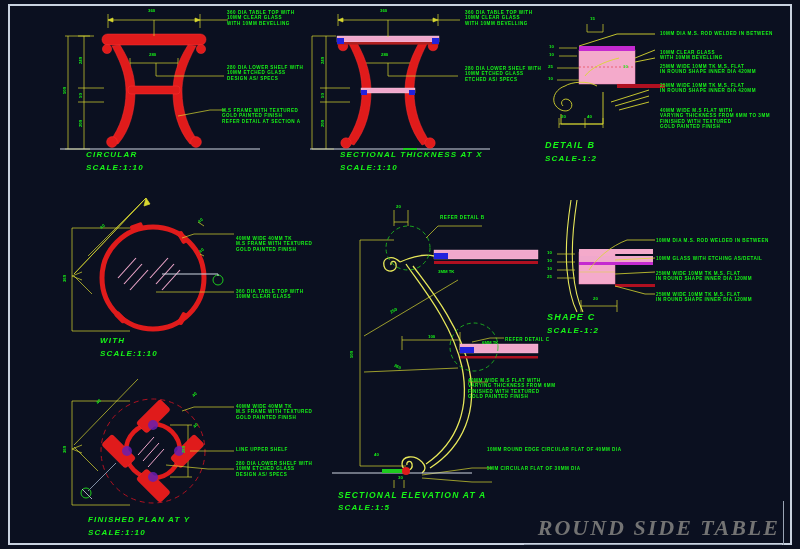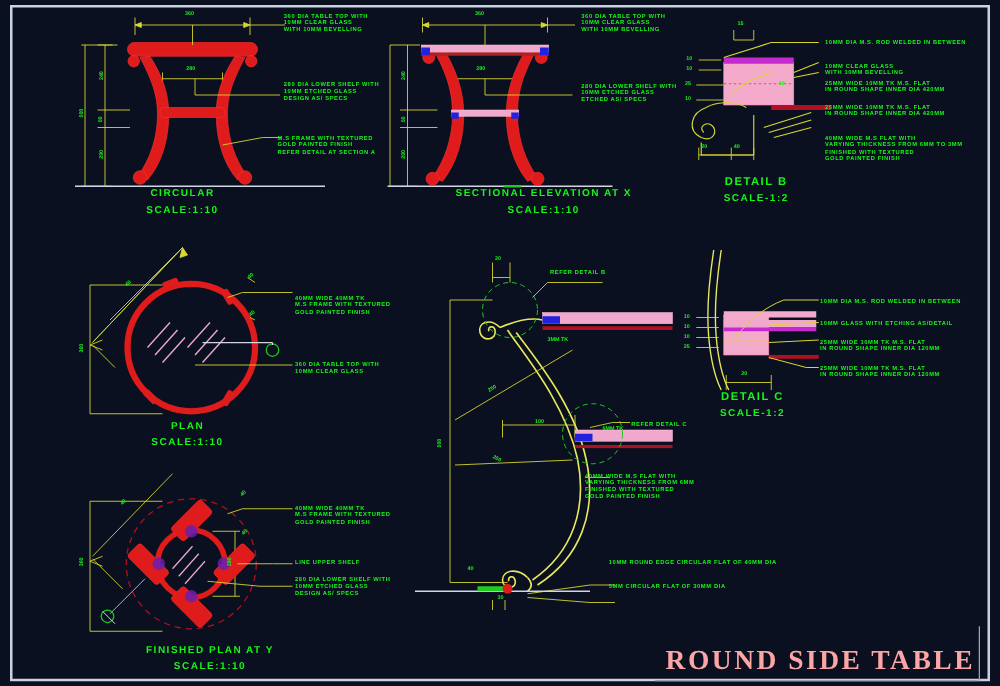--- a/index.html
+++ b/index.html
@@ -1,29 +1,29 @@
 <!DOCTYPE html>
 <html><head>
 <meta charset="utf-8">
 <style>
   html,body{margin:0;padding:0;background:#0a0e1a;}
   body{width:800px;height:549px;overflow:hidden;font-family:"Liberation Sans",sans-serif;}
   #sheet{position:relative;width:800px;height:549px;background:#0b1020;overflow:hidden;}
   #border{position:absolute;left:8px;top:4px;width:784px;height:541px;border:2px solid #c9d2e0;box-sizing:border-box;}
   .vw{position:absolute;}
   .lbl{position:absolute;color:#17f517;font-family:"Liberation Sans",sans-serif;font-weight:bold;letter-spacing:.5px;white-space:pre;line-height:1.18;}
-  .cap{position:absolute;color:#17f517;font-family:"Liberation Sans",sans-serif;font-weight:bold;text-align:center;white-space:pre;letter-spacing:1.2px;}
+  .cap{position:absolute;color:#17f517;font-family:"Liberation Sans",sans-serif;font-weight:bold;text-align:left;white-space:pre;letter-spacing:1.2px;font-style:italic;}
   .note{font-size:4.6px;color:#17f517;}
   .dimv{position:absolute;color:#17f517;font-size:4.3px;font-family:"Liberation Sans",sans-serif;font-weight:bold;white-space:pre;}
   svg{position:absolute;left:0;top:0;overflow:visible;}
   #wm{position:absolute;left:152px;top:258px;width:500px;text-align:center;
       font-family:"DejaVu Sans",sans-serif;font-weight:bold;font-size:25px;color:#b9bfc9;
       opacity:.85;letter-spacing:-0.5px;}
-  #title{position:absolute;right:20px;bottom:8px;color:#fca5a5;font-family:"Liberation Serif",serif;
-      font-weight:bold;font-size:22px;letter-spacing:2px;margin-top:28px;}
+  #title{position:absolute;right:20px;bottom:8px;color:#737373;font-family:"Liberation Serif",serif;
+      font-style:italic;font-weight:bold;font-size:22px;letter-spacing:2px;margin-top:28px;}
   #titlerule{position:absolute;right:18px;bottom:4px;width:258px;height:1px;background:#9aa4b4;}
   #titlebar{position:absolute;right:16px;bottom:4px;width:1px;height:44px;background:#9aa4b4;}
 </style>
 </head>
 <body>
 
 <div id="sheet">
   <div id="border"></div>
 
   <div class="vw" style="left:60px;top:6px;width:260px;height:175px;">
@@ -133,21 +133,21 @@
     <div class="dimv" style="left:9px;top:52px;transform:rotate(-90deg);">240</div>
     <div class="dimv" style="left:10px;top:87px;transform:rotate(-90deg);">50</div>
     <div class="dimv" style="left:9px;top:115px;transform:rotate(-90deg);">200</div>
   </div>
   <div class="lbl note" style="left:465px;top:10px;">360 DIA TABLE TOP WITH
 10MM CLEAR GLASS
 WITH 10MM BEVELLING</div>
   <div class="lbl note" style="left:465px;top:66px;">280 DIA LOWER SHELF WITH
 10MM ETCHED GLASS
 ETCHED AS/ SPECS</div>
-  <div class="cap" style="left:340px;top:150px;width:190px;font-size:8px;">SECTIONAL ELEVATION AT X</div>
+  <div class="cap" style="left:340px;top:150px;width:190px;font-size:8px;">SECTIONAL THICKNESS AT X</div>
   <div class="cap" style="left:340px;top:163px;width:190px;font-size:8px;">SCALE:1:10</div>
 
   <div class="vw" style="left:545px;top:6px;width:250px;height:165px;">
     <svg width="250" height="165">
       <g stroke="#d8d830" stroke-width="0.7" fill="none">
         <line x1="42" y1="18" x2="42" y2="26"></line>
           <line x1="58" y1="18" x2="58" y2="26"></line>
         <line x1="42" y1="26" x2="58" y2="26"></line>
         <line x1="14" y1="42" x2="32" y2="42"></line>
           <line x1="14" y1="50" x2="32" y2="50"></line>
@@ -245,21 +245,21 @@
     <div class="dimv" style="left:3px;top:80px;transform:rotate(-90deg);">360</div>
     <div class="dimv" style="left:42px;top:28px;transform:rotate(-42deg);">40</div>
     <div class="dimv" style="left:140px;top:22px;transform:rotate(-42deg);">40</div>
     <div class="dimv" style="left:141px;top:52px;transform:rotate(-42deg);">40</div>
   </div>
   <div class="lbl note" style="left:236px;top:236px;">40MM WIDE 40MM TK
 M.S FRAME WITH TEXTURED
 GOLD PAINTED FINISH</div>
   <div class="lbl note" style="left:236px;top:289px;">360 DIA TABLE TOP WITH
 10MM CLEAR GLASS</div>
-  <div class="cap" style="left:100px;top:336px;width:100px;font-size:8px;">PLAN</div>
+  <div class="cap" style="left:100px;top:336px;width:100px;font-size:8px;">WITH</div>
   <div class="cap" style="left:100px;top:349px;width:100px;font-size:8px;">SCALE:1:10</div>
 
   <div class="vw" style="left:58px;top:383px;width:260px;height:150px;">
     <svg width="260" height="150">
       <g stroke="#d8d830" stroke-width="0.7" fill="none">
         <line x1="14" y1="18" x2="14" y2="122"></line>
         <line x1="14" y1="18" x2="72" y2="18"></line>
           <line x1="14" y1="122" x2="72" y2="122"></line>
         <path d="M80 -4 L16 62"></path>
           <path d="M16 64 L40 88"></path>
@@ -376,20 +376,22 @@
     <div class="dimv" style="left:76px;top:283px;">30</div>
   </div>
   <div class="lbl note" style="left:440px;top:215px;">REFER DETAIL B</div>
   <div class="lbl note" style="left:505px;top:337px;">REFER DETAIL C</div>
   <div class="lbl note" style="left:468px;top:378px;">40MM WIDE M.S FLAT WITH
 VARYING THICKNESS FROM 6MM
 FINISHED WITH TEXTURED
 GOLD PAINTED FINISH</div>
   <div class="lbl note" style="left:487px;top:447px;">10MM ROUND EDGE CIRCULAR FLAT OF 40MM DIA</div>
   <div class="lbl note" style="left:487px;top:466px;">5MM CIRCULAR FLAT OF 30MM DIA</div>
+  <div class="cap" style="left:338px;top:490px;width:200px;font-size:8.5px;">SECTIONAL ELEVATION AT A</div>
+  <div class="cap" style="left:338px;top:503px;width:200px;font-size:8px;">SCALE:1:5</div>
 
   <div class="vw" style="left:545px;top:200px;width:250px;height:140px;">
     <svg width="250" height="140">
       <g stroke="#e8e85a" stroke-width="1.1" fill="none">
         <path d="M26 0 C 22 26, 20 48, 22 70 C 24 92, 28 104, 32 112"></path>
         <path d="M32 0 C 28 26, 26 48, 28 70 C 30 92, 34 104, 38 112"></path>
       </g>
       <g stroke="#d8d830" stroke-width="0.7" fill="none">
         <line x1="12" y1="54" x2="30" y2="54"></line>
           <line x1="12" y1="62" x2="30" y2="62"></line>
@@ -417,19 +419,19 @@
     <div class="dimv" style="left:2px;top:66px;">10</div>
     <div class="dimv" style="left:2px;top:74px;">25</div>
     <div class="dimv" style="left:48px;top:96px;">20</div>
   </div>
   <div class="lbl note" style="left:656px;top:238px;">10MM DIA M.S. ROD WELDED IN BETWEEN</div>
   <div class="lbl note" style="left:656px;top:256px;">10MM GLASS WITH ETCHING AS/DETAIL</div>
   <div class="lbl note" style="left:656px;top:271px;">25MM WIDE 10MM TK M.S. FLAT
 IN ROUND SHAPE INNER DIA 120MM</div>
   <div class="lbl note" style="left:656px;top:292px;">25MM WIDE 10MM TK M.S. FLAT
 IN ROUND SHAPE INNER DIA 120MM</div>
-  <div class="cap" style="left:547px;top:312px;width:110px;font-size:9px;">DETAIL C</div>
+  <div class="cap" style="left:547px;top:312px;width:110px;font-size:9px;">SHAPE C</div>
   <div class="cap" style="left:547px;top:326px;width:110px;font-size:8px;">SCALE-1:2</div>
 
   <div id="titlerule"></div>
   <div id="titlebar"></div>
   <div id="title">ROUND SIDE TABLE</div>
 </div>
 
 </body></html>

